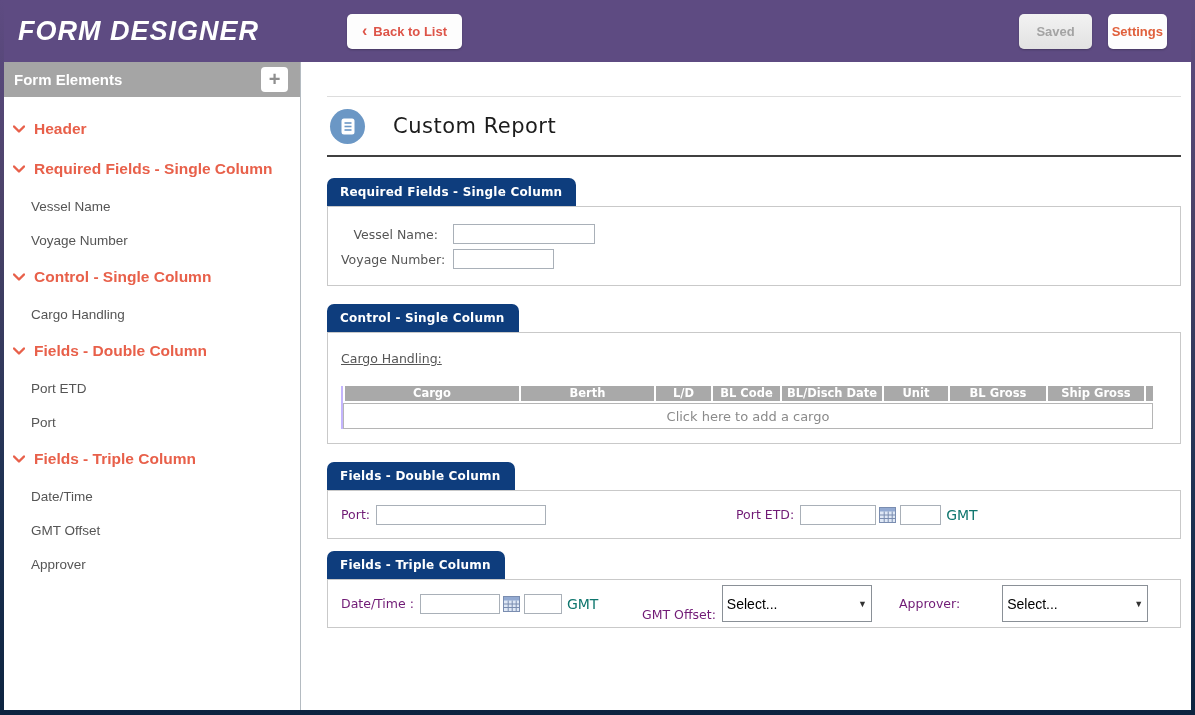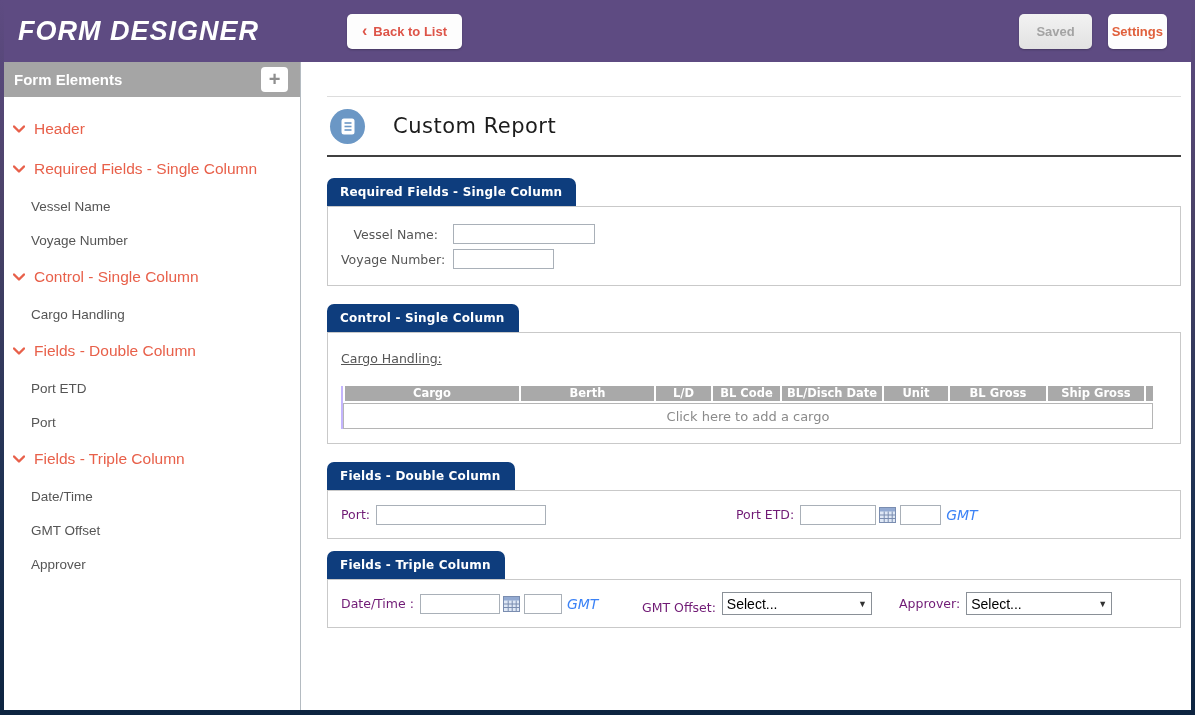--- a/index.html
+++ b/index.html
@@ -41,21 +41,21 @@
     padding:0 12px 0 10px;
   }
   .sidebar-head .sb-title { color:#fff; font-weight:700; font-size:15px; }
   .add-btn {
     width:27px; height:25px; background:#fff; border:none; border-radius:4px;
     color:#8f8f8f; font-size:20px; font-weight:700; line-height:23px; text-align:center; cursor:pointer;
   }
   .sb-list { padding-top:12px; }
   .sb-group { display:flex; align-items:center; height:40px; padding-left:9px; cursor:pointer; }
   .sb-group .gchev { width:21px; display:flex; align-items:center; }
-  .sb-group .glabel { color:#e8604a; font-weight:400; font-size:15.5px; }
+  .sb-group .glabel { color:#e8604a; font-weight:700; font-size:15.5px; }
   .sb-item { height:34px; display:flex; align-items:center; padding-left:27px; color:#555; font-size:13.5px; cursor:pointer; }
 
   
   .main { flex:1; padding:0 10px 0 26px; min-width:0; }
   .top-strip { height:35px; border-bottom:1px solid #ddd; }
   .title-row { height:60px; display:flex; align-items:center; border-bottom:2px solid #404040; }
   .report-circle {
     width:35px; height:35px; border-radius:50%; background:#6b97c5; margin-left:3px;
     display:flex; align-items:center; justify-content:center; flex-shrink:0;
   }
@@ -91,29 +91,29 @@
   .c0{width:174px;} .c1{width:133px;} .c2{width:55px;} .c3{width:67px;} .c4{width:100px;}
   .c5{width:64px;} .c6{width:96px;} .c7{width:96px;} .c8{width:13px; flex:1;}
   .ct-empty {
     margin-top:2px; border:1px solid #b5b5b5; height:26px; display:flex; align-items:center; justify-content:center;
     color:#8a8a8a; font-size:13px; cursor:pointer;
   }
 
   
   .panel-flex { height:49px; display:flex; align-items:center; padding:0 0 0 13px; }
   .inline-lab { color:#701a75; font-size:12.5px; margin-right:6px; white-space:nowrap; }
-  .gmt { color:#3b82f6; font-size:14px; margin-left:5px;font-style:italic; }
+  .gmt { color:#0f766e; font-size:14px; margin-left:5px; }
   .cal { margin-left:3px; display:inline-flex; cursor:pointer; }
   .dcol1 { width:395px; display:flex; align-items:center; }
   .dcol2 { flex:1; display:flex; align-items:center; }
   .tcol1 { width:301px; display:flex; align-items:center; }
   .tcol2 { width:257px; display:flex; align-items:flex-end; }
-  .tcol3 { flex:1; display:flex; align-items:center; }
+  .tcol3 { flex:1; display:flex; align-items:center;gap:36px; }
   .sel {
-    height:23px; background:#fff; border:1px solid #8a9097; display:flex; align-items:center;
+    height:37px; background:#fff; border:1px solid #8a9097; display:flex; align-items:center;
     font-family:"Liberation Sans",sans-serif; font-size:14px; color:#000; padding:0 4px; cursor:pointer;
   }
   .sel .sel-txt { flex:1; }
   .sel .sel-arrow { font-size:9px; color:#333; margin-left:6px; }
   .sel150 { width:150px; } .sel146 { width:146px; }
   .ml4 { margin-left:4px; }
 </style>
 </head>
 <body>
 

